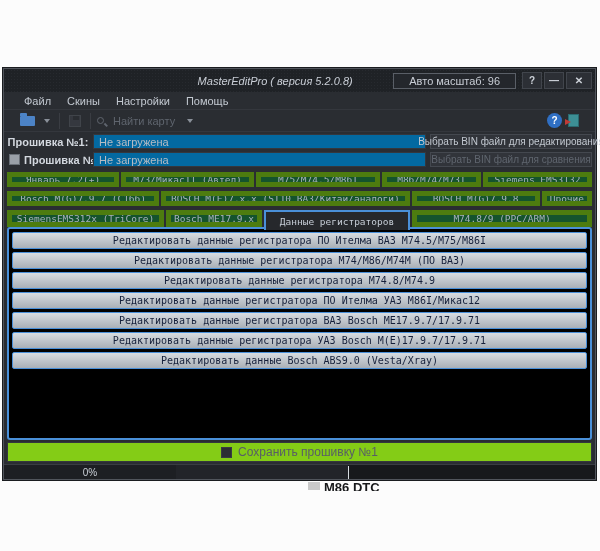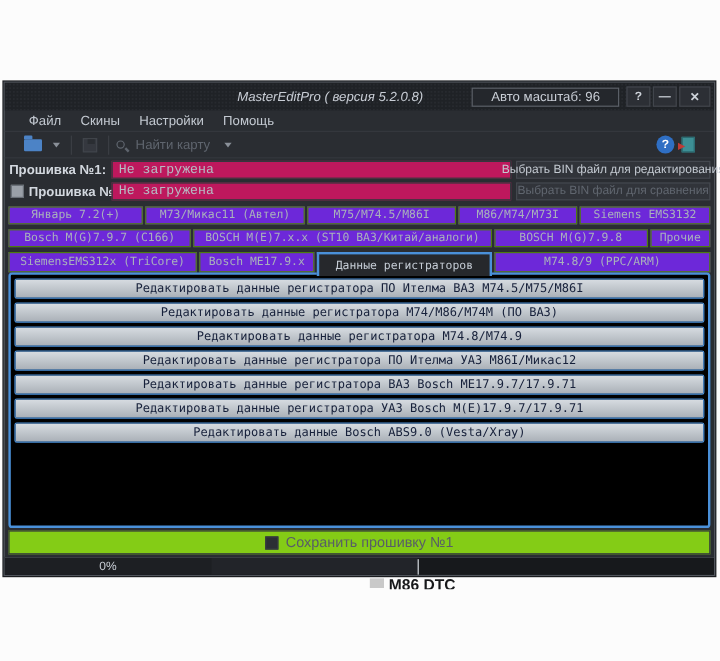--- a/index.html
+++ b/index.html
@@ -45,28 +45,28 @@
   .exiticon { width:11px; height:13px; background:#3d8f95; border:1px solid #2b6a70; position:relative; }
   .exiticon:after { content:""; position:absolute; left:-4px; top:4px; width:0; height:0;
                     border-top:3px solid transparent; border-bottom:3px solid transparent;
                     border-left:6px solid #c03a36; }
   .spacer { flex:1; }
   
   .fwrow { height:17px; display:flex; align-items:center; margin:1px 3px 0 3px; gap:4px; flex:none; }
   .checkbox { width:11px; height:11px; background:#9aa0a8; border:1px solid #6a7078; margin-left:2px; }
   .fwlabel { color:#d3d8df; font-size:11px; font-weight:bold; white-space:nowrap; width:82px; text-align:center; }
   .fwrow2 .fwlabel { width:65px; }
-  .fwvalue { flex:1; height:15px; background:#be185d; border:1px solid #34373d; color:#b6bcc4;
-             font-size:11px; line-height:14px; padding:0 5px; font-family:Liberation Mono, monospace; }
+  .fwvalue { flex:1; height:15px; background:#0369a1; border:1px solid #34373d; color:#b6bcc4;
+             font-size:11px; line-height:14px; padding:0 5px; font-family:Liberation Sans, sans-serif; }
   .fwbtn { width:162px; height:15px; background:#31343a; border:1px solid #44484f; color:#c3c9d1;
            font-size:10px; display:flex; align-items:center; justify-content:center; white-space:nowrap; }
   .fwbtn.disabled { color:#60666f; }
   
   .tabs { display:flex; gap:2px; padding:0 3px; margin-top:4px; flex:none; }
-  .tab { height:15px; background:#6d28d9; border:1px solid #4d7c0f; color:#a9b1bb;
+  .tab { height:15px; background:#14532d; border:5px solid #4d7c0f; color:#a9b1bb;
          font-family:"DejaVu Sans Mono", monospace; font-size:9.5px; display:flex;
          align-items:center; justify-content:center; white-space:nowrap; overflow:hidden; }
   .tabs-r3 .tab { height:17px; }
   .tab.active { background:#26282c; border:2px solid #4a90d9; border-bottom:none; color:#c6cdd6;
                 font-weight:normal; position:relative; z-index:3; height:20px; margin-bottom:-3px; }
   
   .panel { flex:1; margin:0 3px; border:2px solid #4a90d9; border-radius:3px; background:#000000;
            padding:3px; display:flex; flex-direction:column; gap:3px; position:relative; z-index:2; }
   .pbtn { height:17px; flex:none; background:linear-gradient(#d7dce1, #aab0b7);
           border:1px solid #4a90d9; border-radius:2px; color:#16203a;

